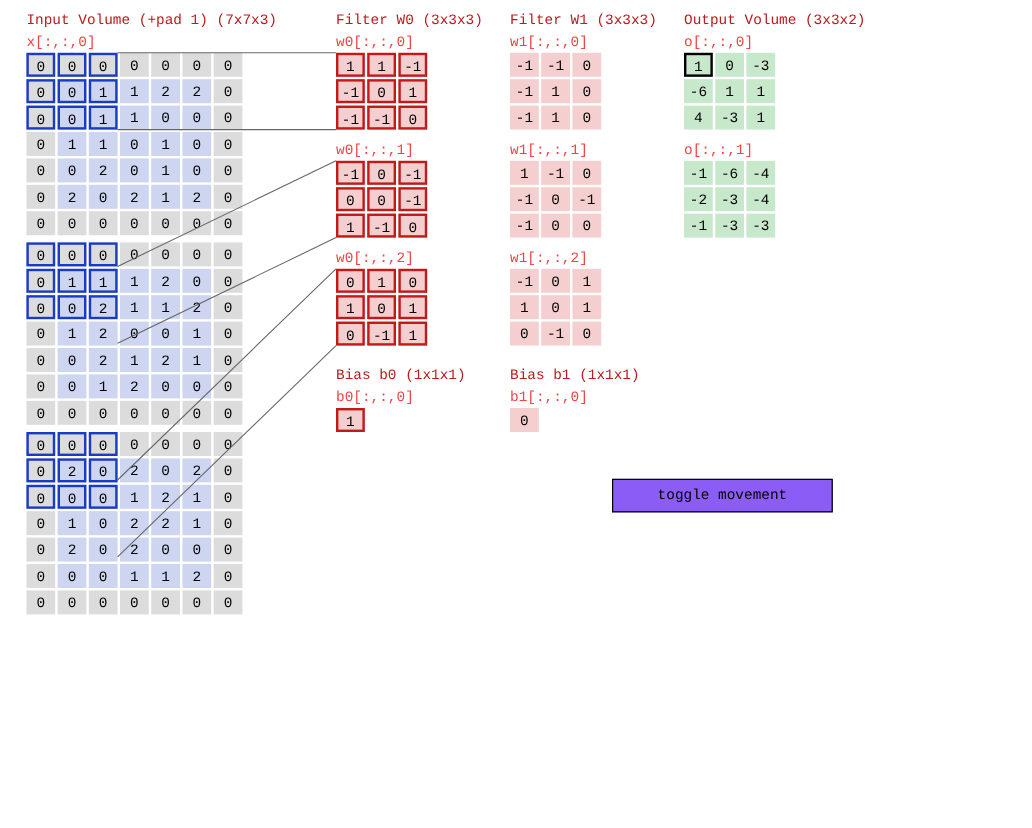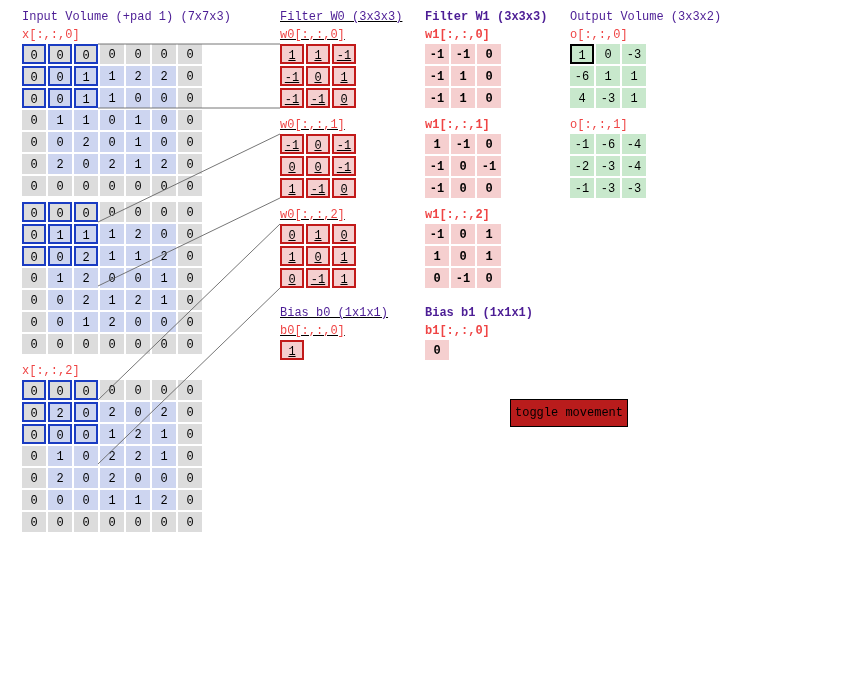--- a/index.html
+++ b/index.html
@@ -14,21 +14,21 @@
     position: relative;
     width: 840px;
     height: 660px;
   }
   .col {
     position: absolute;
     top: 0;
   }
   .title {
     font-size: 12px;
-    color: #4c1d95;
+    color: #b91c1c;
     margin-bottom: 4px;
     white-space: nowrap;
   }
   .slice-label {
     font-size: 12px;
     color: #ef4444;
     margin: 4px 0 2px 0;
   }
   .grid {
     display: grid;
@@ -49,23 +49,23 @@
   .bg-blue { background: #cdd5f0; }
   .bg-red  { background: #f5cfcf; }
   .bg-green{ background: #c8e8cc; }
   
   .hl-blue  { border: 2px solid #1a3cc2; }
   .hl-red   { border: 2px solid #c21a1a; }
   .hl-black { border: 2px solid #000; }
 
   .button {
     position: absolute;
-    padding: 6px 4px;
+    padding: 6px 37px;
     border: 1px solid #000;
-    background: #b91c1c;
+    background: #8b5cf6;
     font-family: inherit;
     font-size: 12px;
     cursor: pointer;
     text-align: left;
   }
 
   #svg-lines {
     position: absolute;
     left: 0; top: 0;
     width: 840px;
@@ -193,21 +193,20 @@
           <div class="cell bg-gray">0</div>
           <div class="cell bg-gray">0</div>
           <div class="cell bg-gray">0</div>
           <div class="cell bg-gray">0</div>
           <div class="cell bg-gray">0</div>
           <div class="cell bg-gray">0</div>
           <div class="cell bg-gray">0</div>
           <div class="cell bg-gray">0</div>
         </div>
         <div style="height: 6px;"></div>
-        <div class="slice-label">x[:,:,2]</div>
         <div class="grid" id="input-grid-2" style="grid-template-columns: repeat(7, 24px);">
           <div class="cell bg-gray hl-blue">0</div>
           <div class="cell bg-gray hl-blue">0</div>
           <div class="cell bg-gray hl-blue">0</div>
           <div class="cell bg-gray">0</div>
           <div class="cell bg-gray">0</div>
           <div class="cell bg-gray">0</div>
           <div class="cell bg-gray">0</div>
           <div class="cell bg-gray hl-blue">0</div>
           <div class="cell bg-blue hl-blue">2</div>
@@ -249,21 +248,21 @@
           <div class="cell bg-gray">0</div>
           <div class="cell bg-gray">0</div>
           <div class="cell bg-gray">0</div>
           <div class="cell bg-gray">0</div>
           <div class="cell bg-gray">0</div>
         </div>
         <div style="height: 6px;"></div>
       </div>
   </div>
 
-  <div class="col" id="col-w0" style="left: 270px; text-decoration: underline;">
+  <div class="col" id="col-w0" style="left: 270px;">
     <div class="title">Filter W0 (3x3x3)</div>
     <div id="w0-slices">
         <div class="slice-label">w0[:,:,0]</div>
         <div class="grid" id="w0-slices-grid-0" style="grid-template-columns: repeat(3, 24px);">
           <div class="cell bg-red hl-red">1</div>
           <div class="cell bg-red hl-red">1</div>
           <div class="cell bg-red hl-red">-1</div>
           <div class="cell bg-red hl-red">-1</div>
           <div class="cell bg-red hl-red">0</div>
           <div class="cell bg-red hl-red">1</div>
@@ -302,21 +301,21 @@
     <div style="height:12px;"></div>
     <div class="title">Bias b0 (1x1x1)</div>
     <div class="slice-label">b0[:,:,0]</div>
     <div id="b0-grid">
         <div class="grid" style="grid-template-columns: repeat(1, 24px);">
           <div class="cell bg-red hl-red">1</div>
         </div>
       </div>
   </div>
 
-  <div class="col" id="col-w1" style="left: 415px; font-weight: bold;">
+  <div class="col" id="col-w1" style="left: 415px;">
     <div class="title">Filter W1 (3x3x3)</div>
     <div id="w1-slices">
         <div class="slice-label">w1[:,:,0]</div>
         <div class="grid" id="w1-slices-grid-0" style="grid-template-columns: repeat(3, 24px);">
           <div class="cell bg-red">-1</div>
           <div class="cell bg-red">-1</div>
           <div class="cell bg-red">0</div>
           <div class="cell bg-red">-1</div>
           <div class="cell bg-red">1</div>
           <div class="cell bg-red">0</div>

